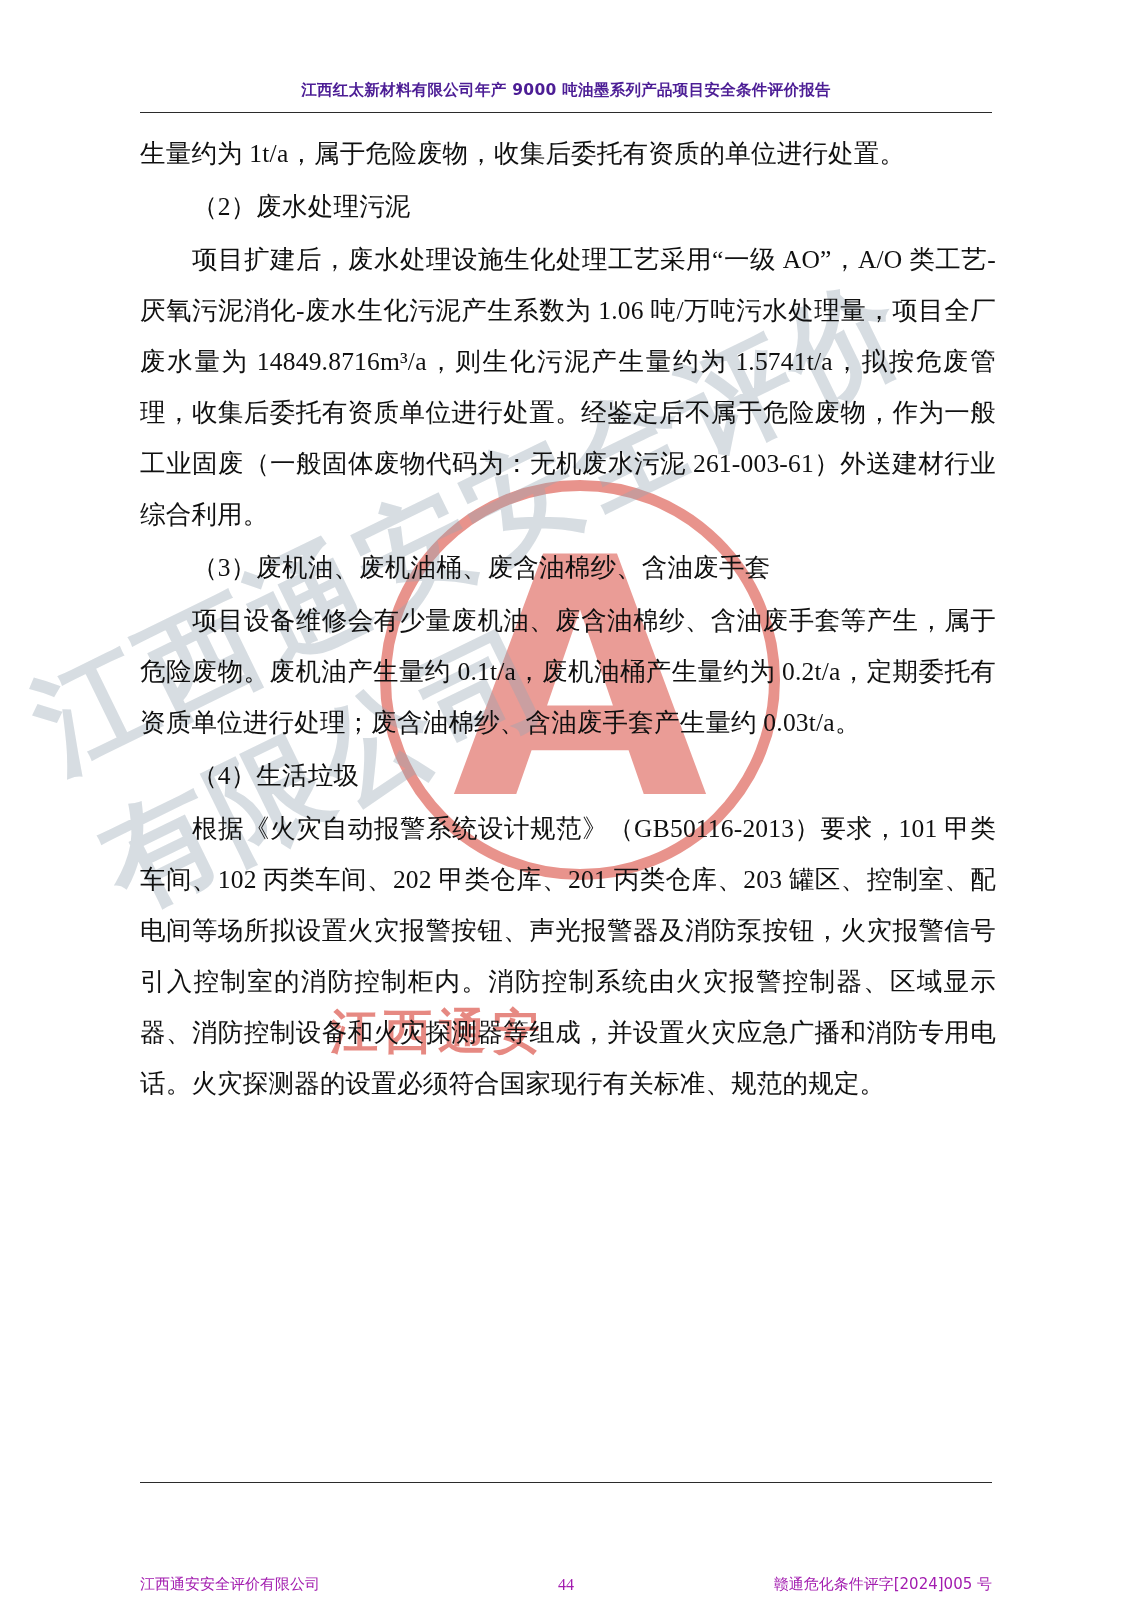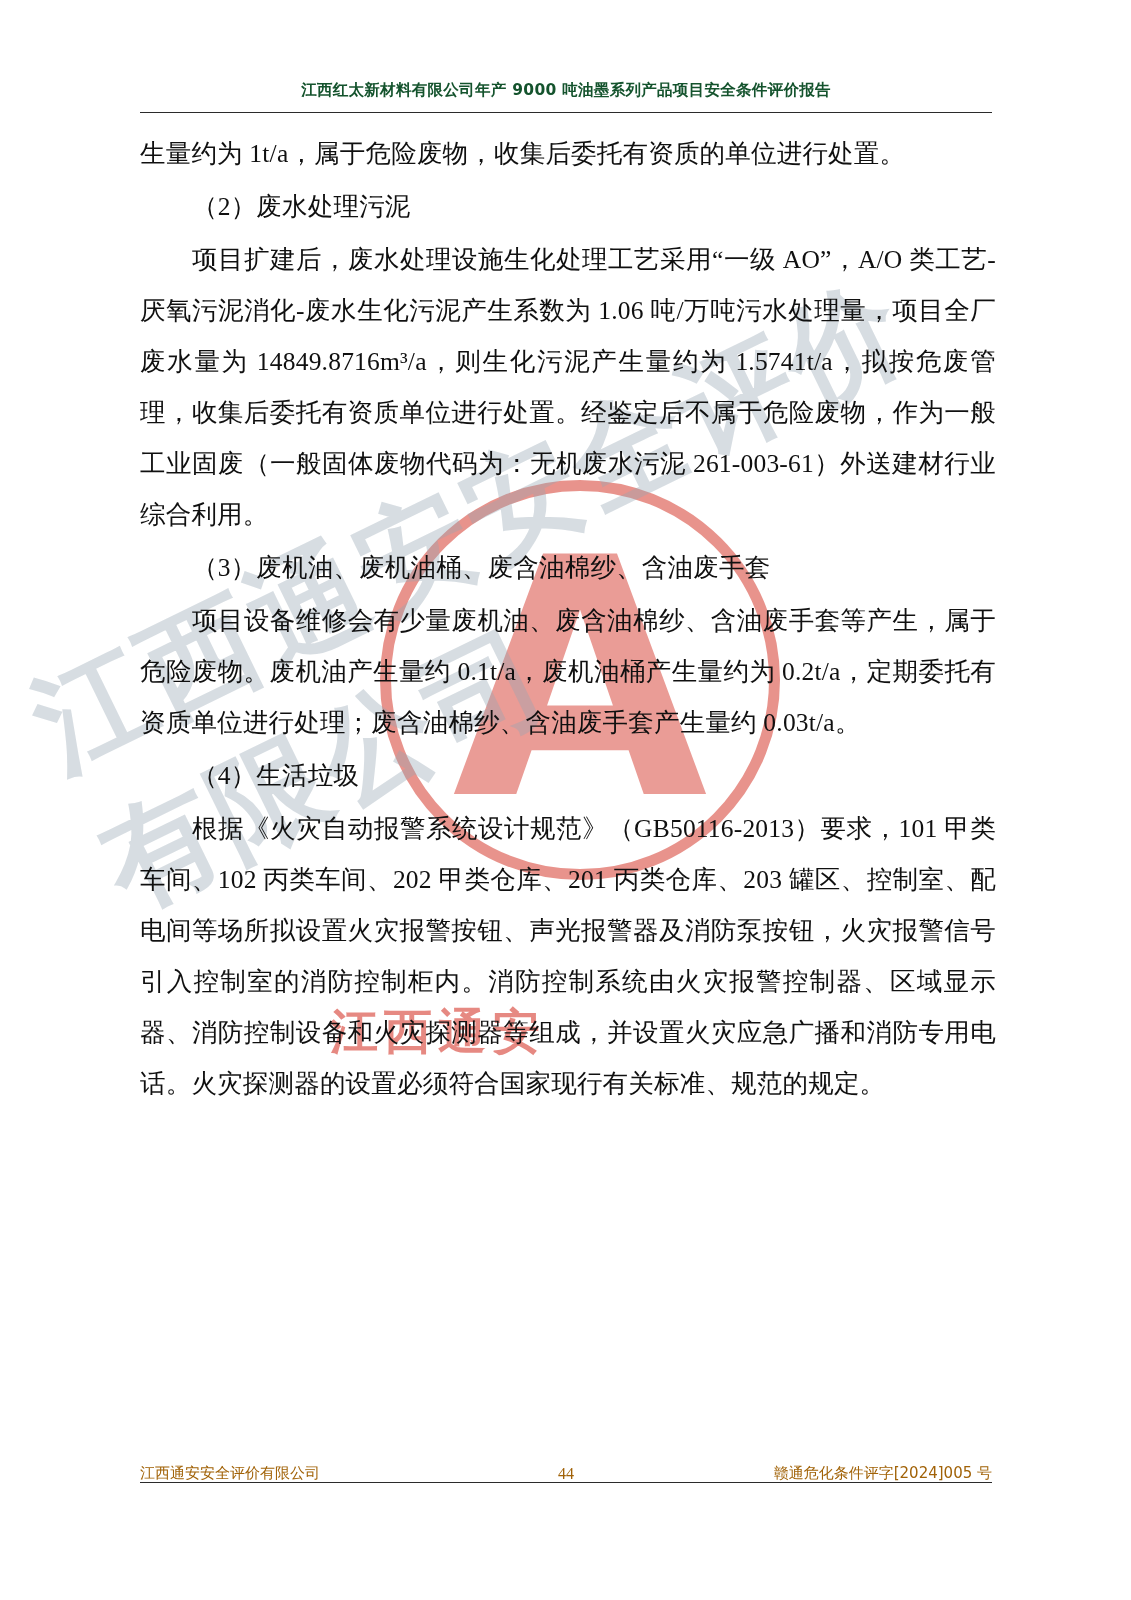--- a/index.html
+++ b/index.html
@@ -21,21 +21,21 @@
   
   .header {
     position: absolute;
     left: 140px;
     top: 80px;
     width: 852px;
     text-align: center;
     font-size: 15.5px;
     font-family: "DejaVu Sans", "Liberation Sans", sans-serif;
     font-weight: bold;
-    color: #14532d;
+    color: #4c1d95;
     letter-spacing: 0.3px;
   }
   .header-rule {
     position: absolute;
     left: 140px;
     top: 112px;
     width: 852px;
     height: 1px;
     background: #2b2b2b;
   }
@@ -77,28 +77,28 @@
     position: absolute;
     left: 140px;
     top: 1482px;
     width: 852px;
     height: 1px;
     background: #2b2b2b;
   }
   .footer {
     position: absolute;
     left: 140px;
-    top: 1464px;
+    top: 1575px;
     width: 852px;
     display: flex;
     align-items: center;
     justify-content: space-between;
     font-size: 15px;
     font-family: "DejaVu Sans", "Liberation Sans", sans-serif;
-    color: #a16207;
+    color: #a21caf;
   }
   .footer .center {
     position: absolute;
     left: 0;
     right: 0;
     text-align: center;
     font-family: "Liberation Serif", serif;
     font-size: 16px;
   }
 

